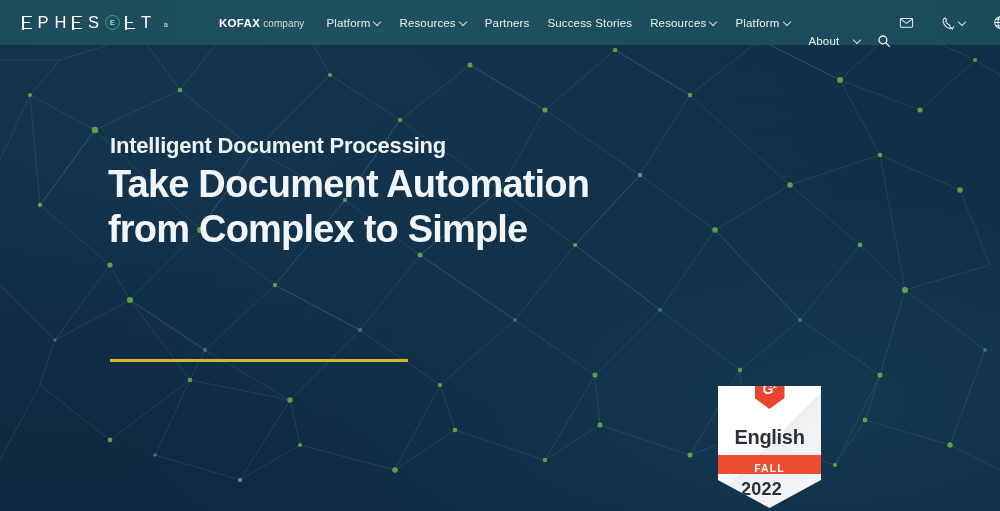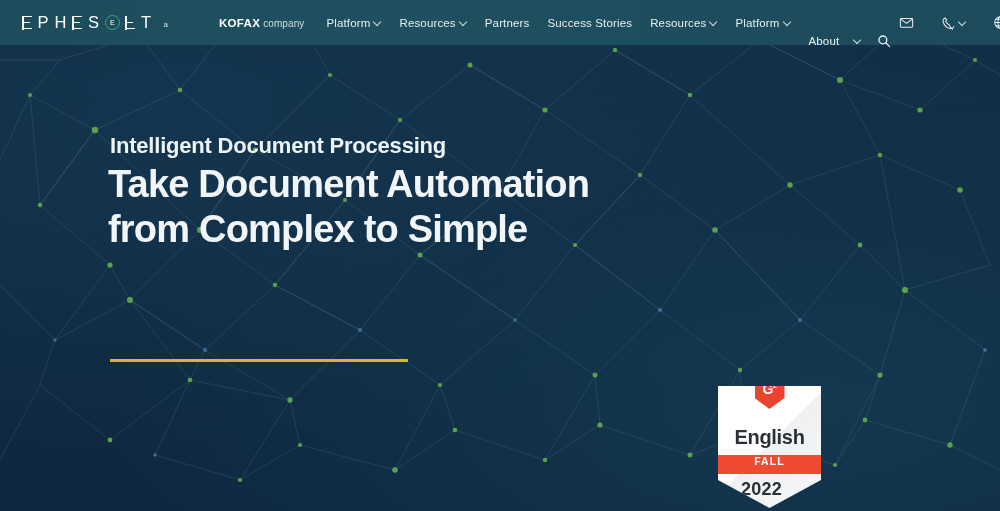--- a/index.html
+++ b/index.html
@@ -115,21 +115,21 @@
     font-size:14px; font-weight:bold; color:#fff; line-height:1; margin-top:7px;
     font-family:"Liberation Sans", sans-serif; letter-spacing:-.4px;
   }
   .g2mark sup { font-size:7px; }
   .badge-leader {
     position:absolute; top:40px; left:0; right:0; text-align:center;
     font-size:20px; font-weight:bold; color:#2b2f36; letter-spacing:-.3px;
   }
   .badge-band {
     position:absolute; top:69px; left:-4px; right:-4px; height:19px;
-    background:#ef4b33; display:flex; align-items:flex-start; justify-content:center;
+    background:#ef4b33; display:flex; align-items:flex-end; justify-content:center;
     border-radius:2px;
   }
   .badge-band span { font-size:10.5px; font-weight:bold; color:#ffffff; letter-spacing:1.1px; }
   .badge-year {
     position:absolute; top:93px; left:0; right:16px; text-align:center;
     font-size:18px; font-weight:bold; color:#2b2f36; letter-spacing:.2px;
   }
 </style>
 </head>
 <body>

